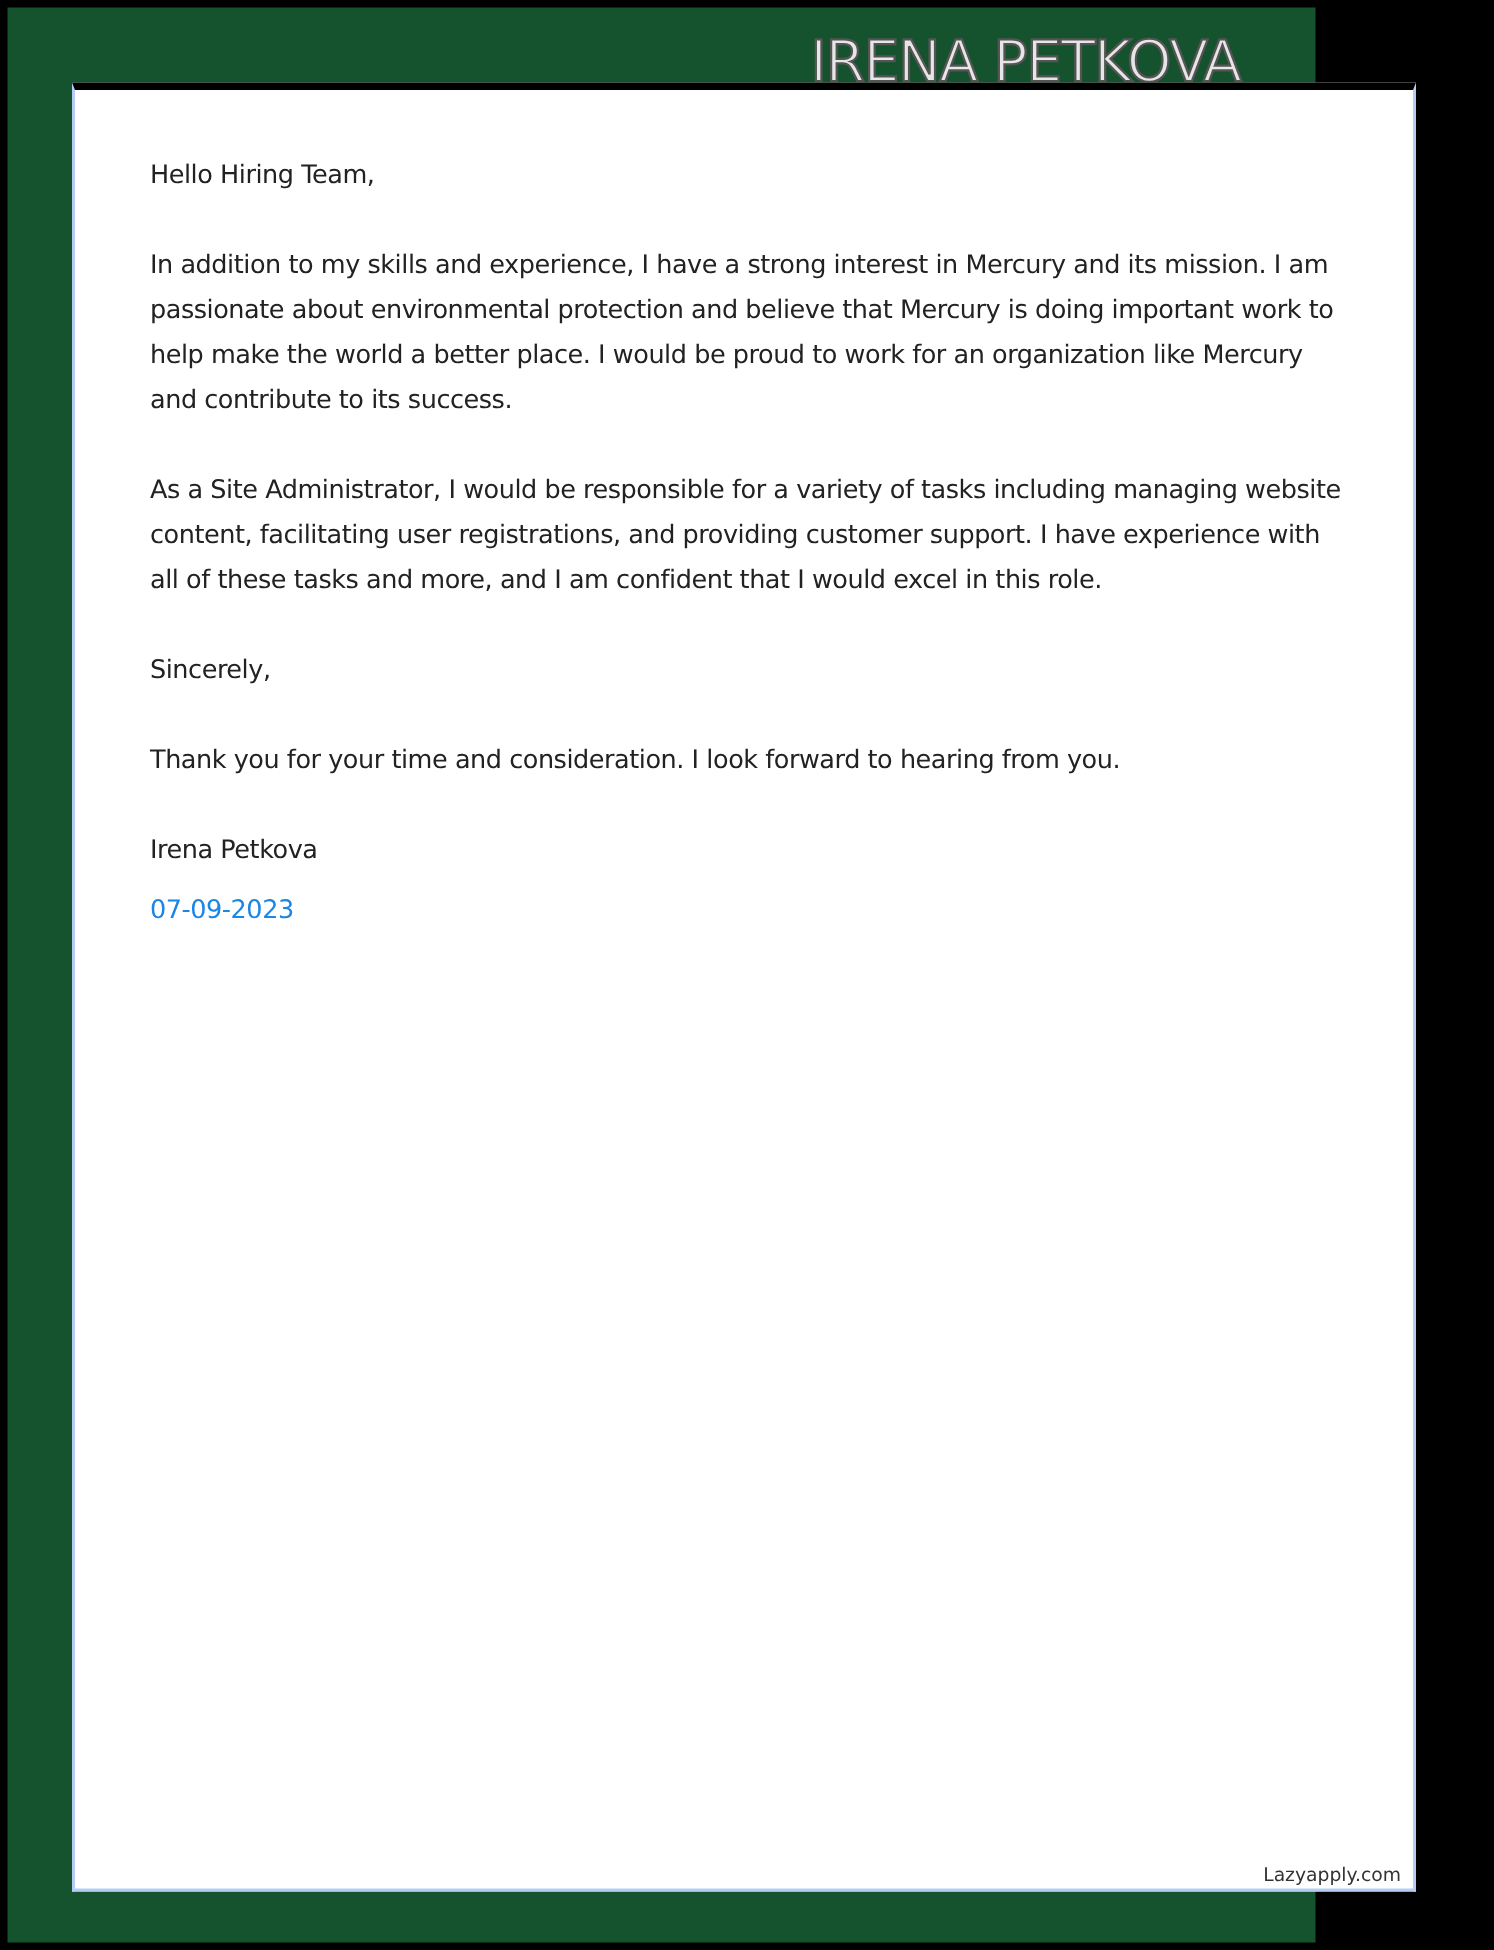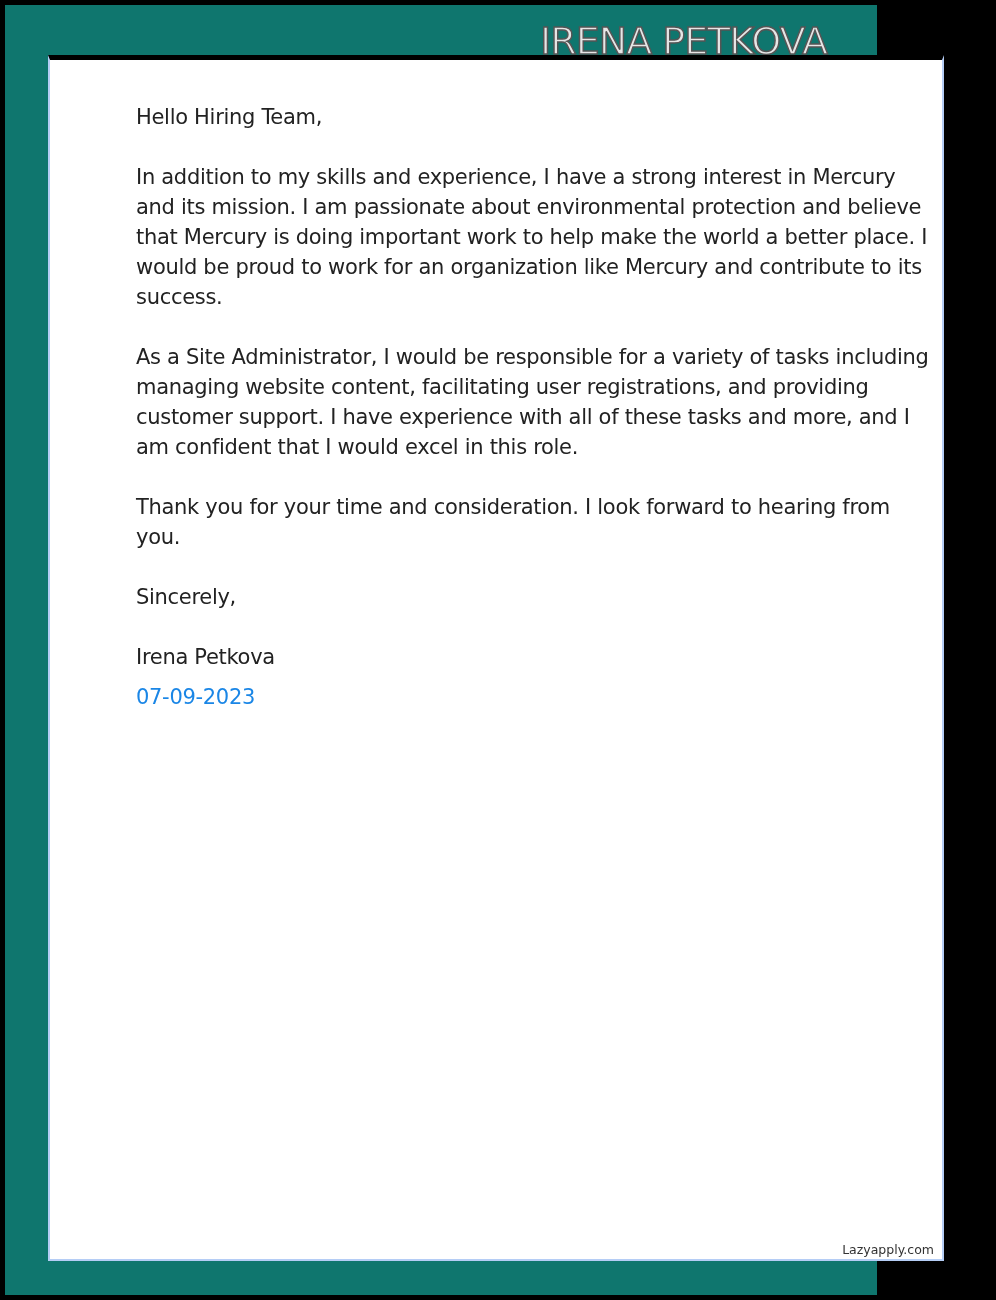--- a/index.html
+++ b/index.html
@@ -7,21 +7,21 @@
       width: 996px; height: 1300px;
       background: #000;
       position: relative;
       overflow: hidden;
       font-family: "DejaVu Sans", sans-serif;
     }
     .frame {
       position: absolute;
       left: 5px; top: 5px;
       width: 872px; height: 1290px;
-      background: #0f766e;
+      background: #14532d;
     }
     .name-heading {
       position: absolute;
       right: 50px;
       top: 14px;
       font-family: "DejaVu Sans", sans-serif;
       font-size: 38px;
       letter-spacing: -1px;
       color: #e6e6e6;
       -webkit-text-stroke: 1.5px #555;
@@ -37,25 +37,24 @@
       border-top: 5px solid #000;
       border-left: 2px solid #b5cdf5;
       border-right: 2px solid #b5cdf5;
       border-bottom: 2px solid #b5cdf5;
       box-sizing: border-box;
     }
     .letter {
       position: absolute;
       left: 50px; top: 42px;
       width: 800px;
-      font-size: 21px;
+      font-size: 17px;
       line-height: 30px;
       color: #222;
       letter-spacing: -0.3px;
-      margin-left: 36px;
     }
     .letter p { margin: 0 0 30px 0; }
     .letter p.sig-name { margin-bottom: 10px; }
     .date { color: #1a86e6; margin: 0; }
     .footer-mark {
       position: absolute;
       right: 8px; bottom: 2px;
       font-size: 12.5px;
       color: #333;
       margin-top: 40px;
@@ -65,20 +64,20 @@
 <body>
 
 <div class="frame">
   <h1 class="name-heading">IRENA PETKOVA</h1>
 
   <div class="page">
     <div class="letter">
       <p>Hello Hiring Team,</p>
       <p>In addition to my skills and experience, I have a strong interest in Mercury and its mission. I am passionate about environmental protection and believe that Mercury is doing important work to help make the world a better place. I would be proud to work for an organization like Mercury and contribute to its success.</p>
       <p>As a Site Administrator, I would be responsible for a variety of tasks including managing website content, facilitating user registrations, and providing customer support. I have experience with all of these tasks and more, and I am confident that I would excel in this role.</p>
+      <p>Sincerely,</p>
       <p>Thank you for your time and consideration. I look forward to hearing from you.</p>
-      <p>Sincerely,</p>
       <p class="sig-name">Irena Petkova</p>
       <p class="date">07-09-2023</p>
     </div>
     <div class="footer-mark">Lazyapply.com</div>
   </div>
 </div>
 
 </body></html>

